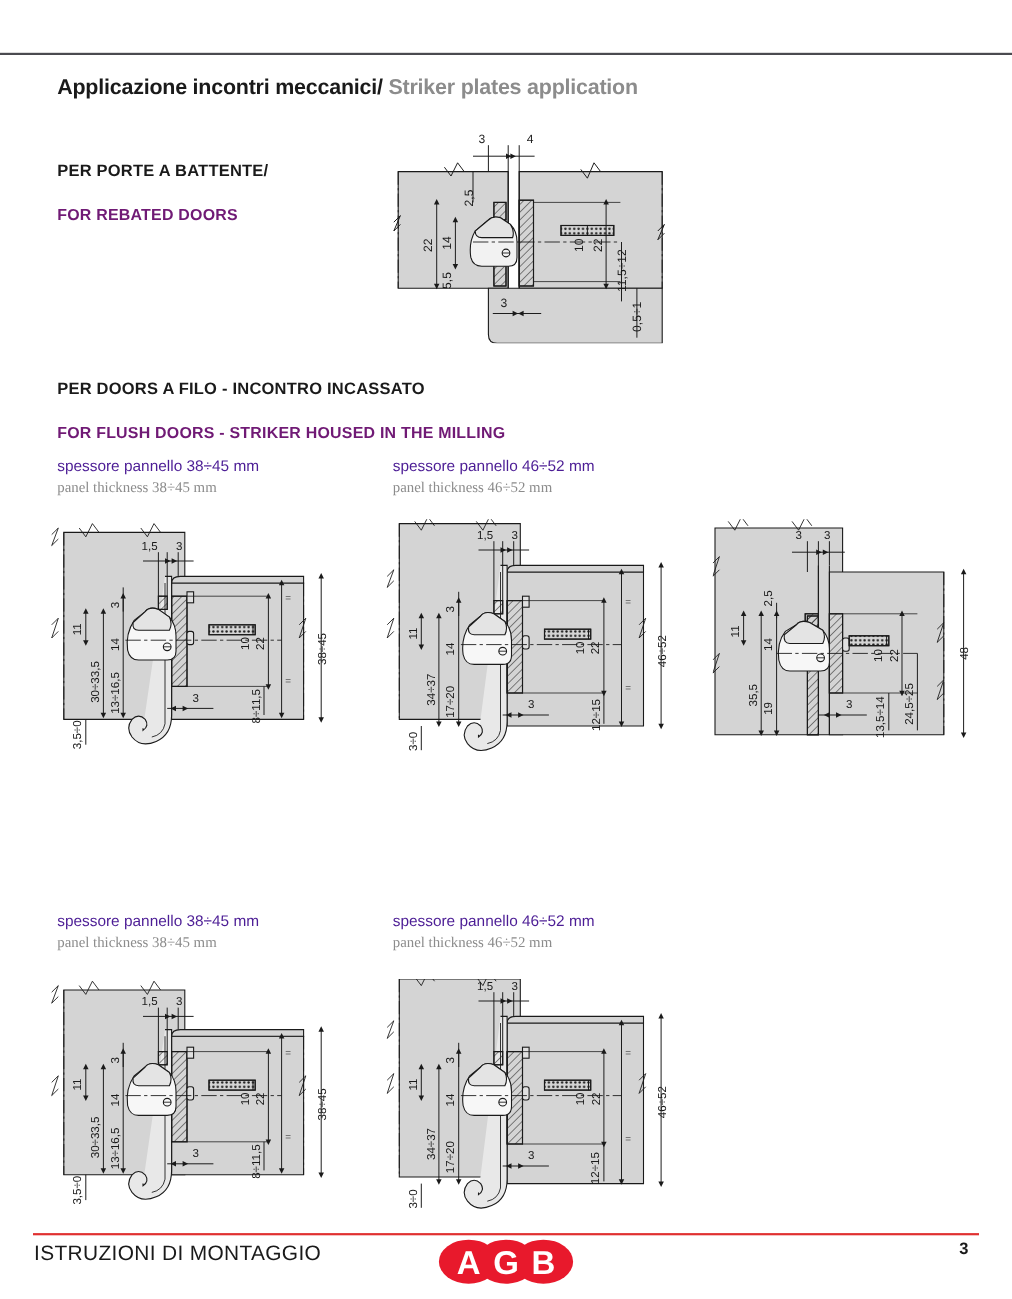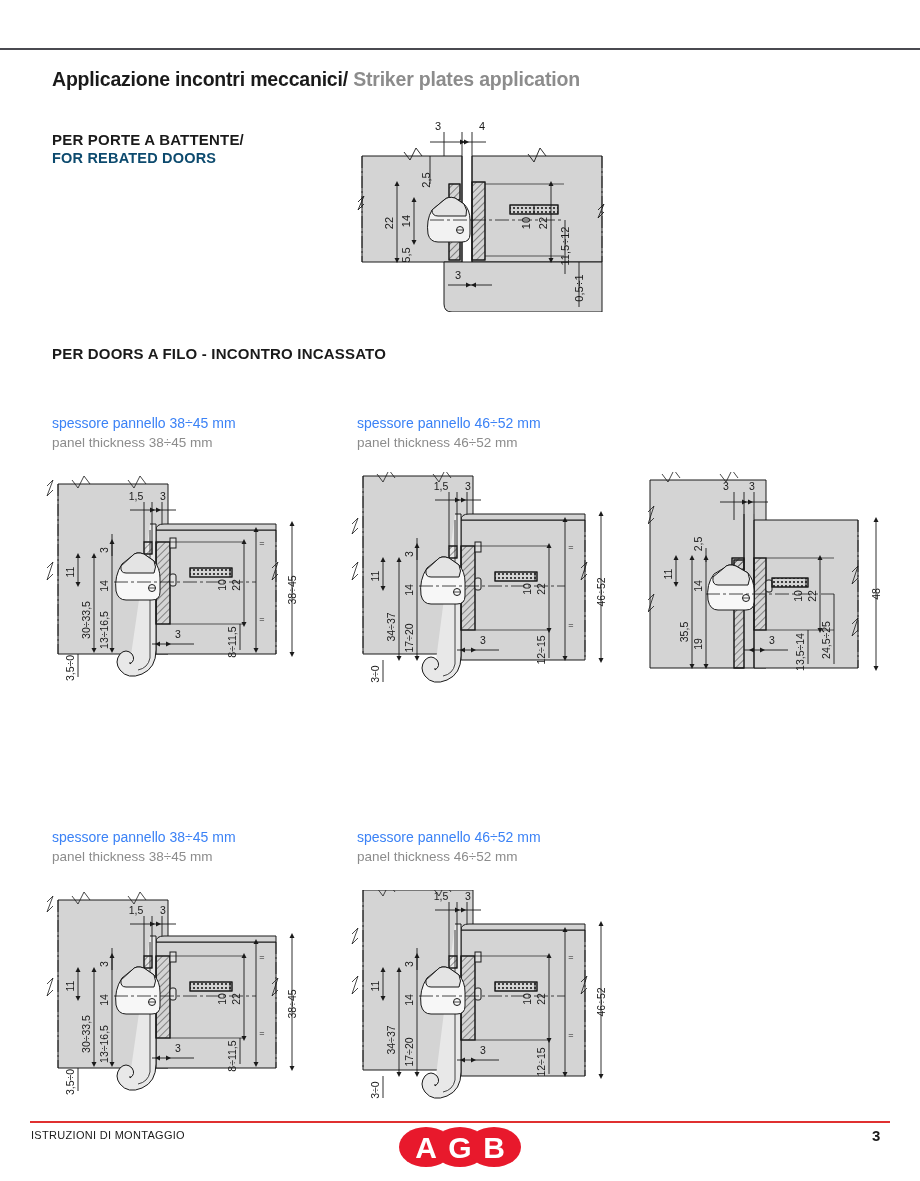--- a/index.html
+++ b/index.html
@@ -30,65 +30,65 @@
   .page-title .it { color: #1a1a1a; }
   .page-title .en { color: #8c8c8c; }
 
   
   .sec-head { position: absolute; left: 52px; white-space: nowrap; }
   .sec-head .it {
     display: block; font-size: 15px; font-weight: bold; color: #1a1a1a;
     letter-spacing: 0.2px; line-height: 19px;
   }
   .sec-head .en {
-    display: block; font-size: 14.5px; font-weight: bold; color: #0c4a6e;
-    letter-spacing: 0.2px; line-height: 19px;
+    display: block; font-size: 14.5px; font-weight: bold; color: #701a75;
+    letter-spacing: 0.2px; line-height: 19px; margin-top: 22px;
   }
 
   
   .caption { position: absolute; white-space: nowrap; }
   .caption .it {
-    display: block; font-size: 14px; color: #3b82f6; line-height: 19px;
+    display: block; font-size: 14px; color: #4c1d95; line-height: 19px;
   }
   .caption .en {
-    display: block; font-size: 13.5px; color: #8c8c8c; line-height: 19px;
+    display: block; font-size: 13.5px; color: #8c8c8c; line-height: 19px; font-family: Liberation Serif, serif;
   }
 
   
   .diagram { position: absolute; }
   .diagram svg { display: block; }
 
   
   .footer-rule {
     position: absolute; left: 30px; top: 1121px; width: 860px; height: 2px;
     background: #e03030;
   }
   .footer-left {
     position: absolute; left: 31px; top: 1129px;
-    font-size: 11px; color: #1a1a1a; letter-spacing: 0.3px;
+    font-size: 19px; color: #1a1a1a; letter-spacing: 0.3px;
   }
   .footer-page {
     position: absolute; left: 872px; top: 1127px;
     font-size: 15px; font-weight: bold; color: #1a1a1a;
   }
   .logo { position: absolute; left: 398px; top: 1126px; }
 </style>
 </head>
 <body>
 
 <div class="page">
 
   <div class="top-rule"></div>
 
   <div class="page-title">
     <span class="it">Applicazione incontri meccanici/</span>
     <span class="en">Striker plates application</span>
   </div>
 
-  <div class="sec-head" style="top:130px;">
+  <div class="sec-head" style="top:146px;">
     <span class="it">PER PORTE A BATTENTE/</span>
     <span class="en">FOR REBATED DOORS</span>
   </div>
 
   <div class="diagram" style="left:352px; top:122px;">
     <svg width="265" height="190" viewBox="0 0 265 190">
       <defs>
         <pattern id="hatchA" width="5" height="5" patternTransform="rotate(45)" patternUnits="userSpaceOnUse">
           <line x1="0" y1="0" x2="0" y2="5" stroke="#1a1a1a" stroke-width="0.9"></line>
         </pattern>
@@ -179,20 +179,21 @@
       <g stroke="#1a1a1a" stroke-width="0.9">
         <line x1="96" y1="163" x2="140" y2="163"></line>
         <path d="M114,160.5 L119,163 L114,165.5 Z" fill="#1a1a1a" stroke="none"></path>
         <path d="M124,160.5 L119,163 L124,165.5 Z" fill="#1a1a1a" stroke="none"></path>
       </g>
     </svg>
   </div>
 
   <div class="sec-head" style="top:344px;">
     <span class="it">PER DOORS A FILO - INCONTRO INCASSATO</span>
+    <span class="en">FOR FLUSH DOORS - STRIKER HOUSED IN THE MILLING</span>
   </div>
 
   <div class="caption" style="left:52px; top:414px;">
     <span class="it">spessore pannello 38÷45 mm</span>
     <span class="en">panel thickness 38÷45 mm</span>
   </div>
   <div class="caption" style="left:357px; top:414px;">
     <span class="it">spessore pannello 46÷52 mm</span>
     <span class="en">panel thickness 46÷52 mm</span>
   </div>

